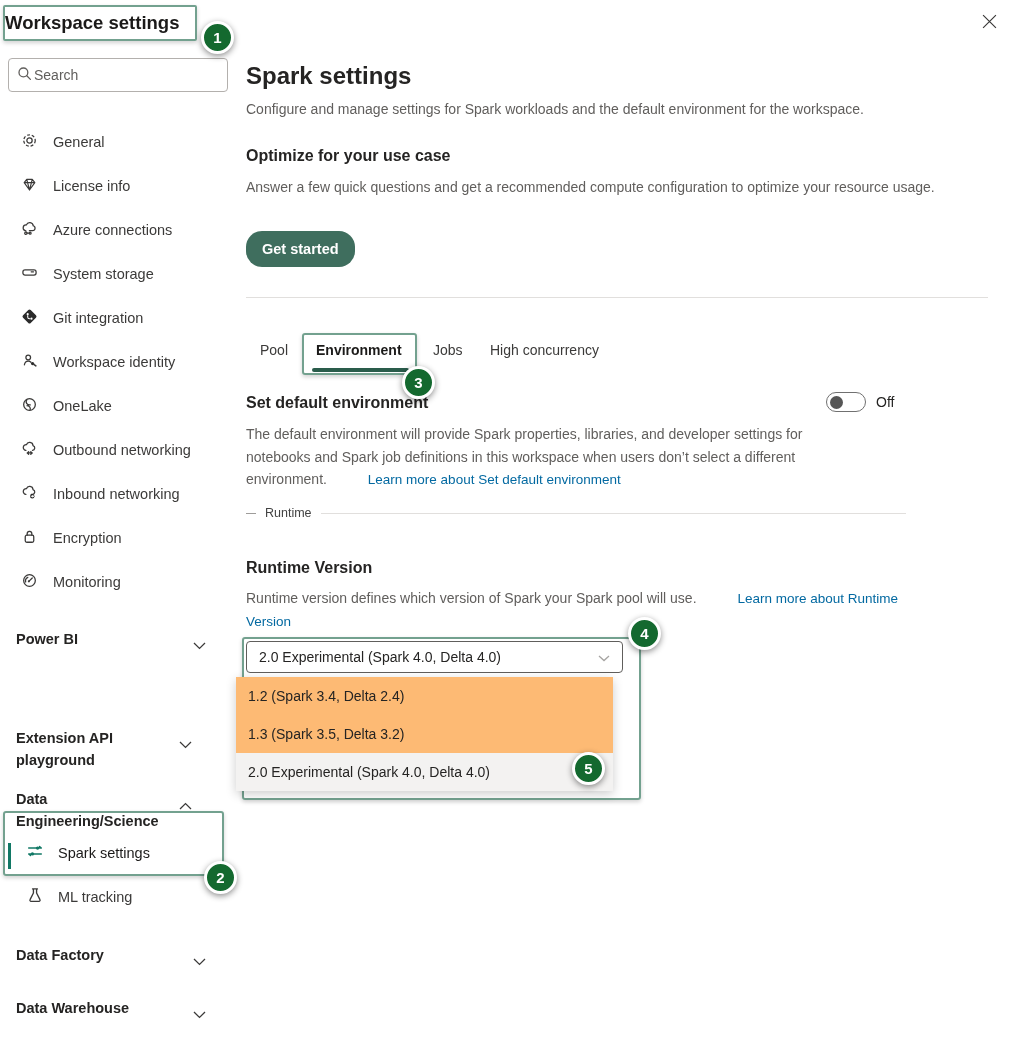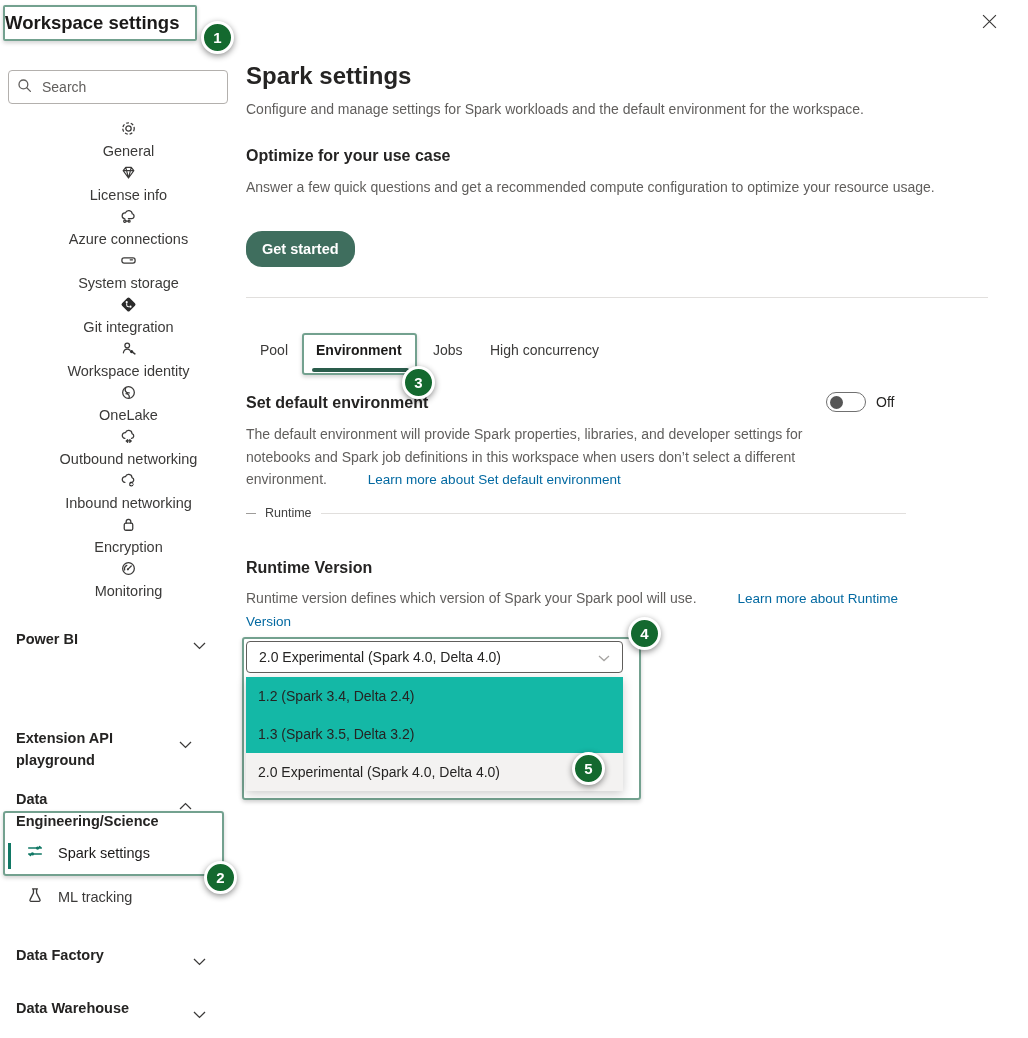--- a/index.html
+++ b/index.html
@@ -14,29 +14,29 @@
          background:#14692f;border:3px solid #fff;color:#fff;
          font-size:15px;font-weight:bold;display:flex;align-items:center;justify-content:center;
          box-shadow:0 2px 6px rgba(0,0,0,.45);z-index:30;}
 
   
   .sidebar{position:absolute;left:0;top:0;width:236px;height:1038px;}
   .ws-title{position:absolute;left:3px;top:5px;width:194px;height:36px;
             border:2px solid #73a18f;border-radius:2px;display:flex;align-items:center;
             padding-left:0;font-size:18.5px;font-weight:bold;color:#1b1a19;
             box-shadow:0 2px 4px rgba(0,0,0,.18);}
-  .search{position:absolute;left:8px;top:70px;width:220px;height:34px;
+  .search{position:absolute;left:8px;top:58px;width:220px;height:34px;
           border:1px solid #b3b0ad;border-radius:4px;display:flex;align-items:center;
-          padding:0 8px;gap:8px;background:#fff;}
+          padding:0 8px;gap:0;background:#fff;}
   .search input{border:none;outline:none;flex:1;font-size:14px;color:#252423;
                 font-family:"Liberation Sans",sans-serif;background:transparent;}
   .search input::placeholder{color:#605e5c;}
   .nav{position:absolute;left:0;top:120px;width:236px;}
-  .nav-item{height:44px;display:flex;align-items:center;gap:3px;padding-left:21px;
-            font-size:14.5px;color:#3b3a39;cursor:pointer;flex-direction:column;}
+  .nav-item{height:44px;display:flex;align-items:center;gap:15px;padding-left:21px;
+            font-size:14.5px;color:#3b3a39;cursor:pointer;}
   .nav-item svg{flex:0 0 auto;}
   .sec{position:absolute;left:16px;width:204px;font-size:14.5px;font-weight:bold;
        color:#252423;line-height:22px;cursor:pointer;padding-right:30px;}
   .sec .chev{position:absolute;right:14px;top:6px;}
   .spark-bar{position:absolute;left:8px;top:843px;width:3px;height:26px;background:#117865;}
   .sub-item{position:absolute;left:26px;display:flex;align-items:center;gap:14px;
             font-size:14.5px;cursor:pointer;}
   .sub-item.selected{color:#1b1a19;}
 
   
@@ -63,21 +63,21 @@
   .toggle-label{position:absolute;left:876px;top:394px;font-size:14px;color:#252423;}
   .rt-divider{position:absolute;left:246px;top:506px;width:660px;display:flex;
               align-items:center;gap:9px;}
   .rt-divider .dash{width:10px;height:1px;background:#9e9c9a;}
   .rt-divider .lbl{font-size:12.5px;color:#424242;}
   .rt-divider .line{flex:1;height:1px;background:#e1dfdd;}
   .dropdown{position:absolute;left:246px;top:641px;width:377px;height:32px;
             border:1px solid #605e5c;border-radius:4px;background:#fff;display:flex;
             align-items:center;padding:0 12px;font-size:14px;color:#252423;cursor:pointer;z-index:10;}
   .dropdown .chev{margin-left:auto;}
-  .menu{position:absolute;left:246px;top:677px;width:377px;background:#14b8a6;
+  .menu{position:absolute;left:236px;top:677px;width:377px;background:#fdba74;
         box-shadow:0 3px 10px rgba(0,0,0,.2);z-index:10;}
   .menu .opt{height:38px;display:flex;align-items:center;padding:0 12px;
              font-size:14px;color:#252423;cursor:pointer;}
   .menu .opt.hover{background:#f3f2f1;}
 </style>
 </head>
 <body>
 
 <div class="canvas">
 

